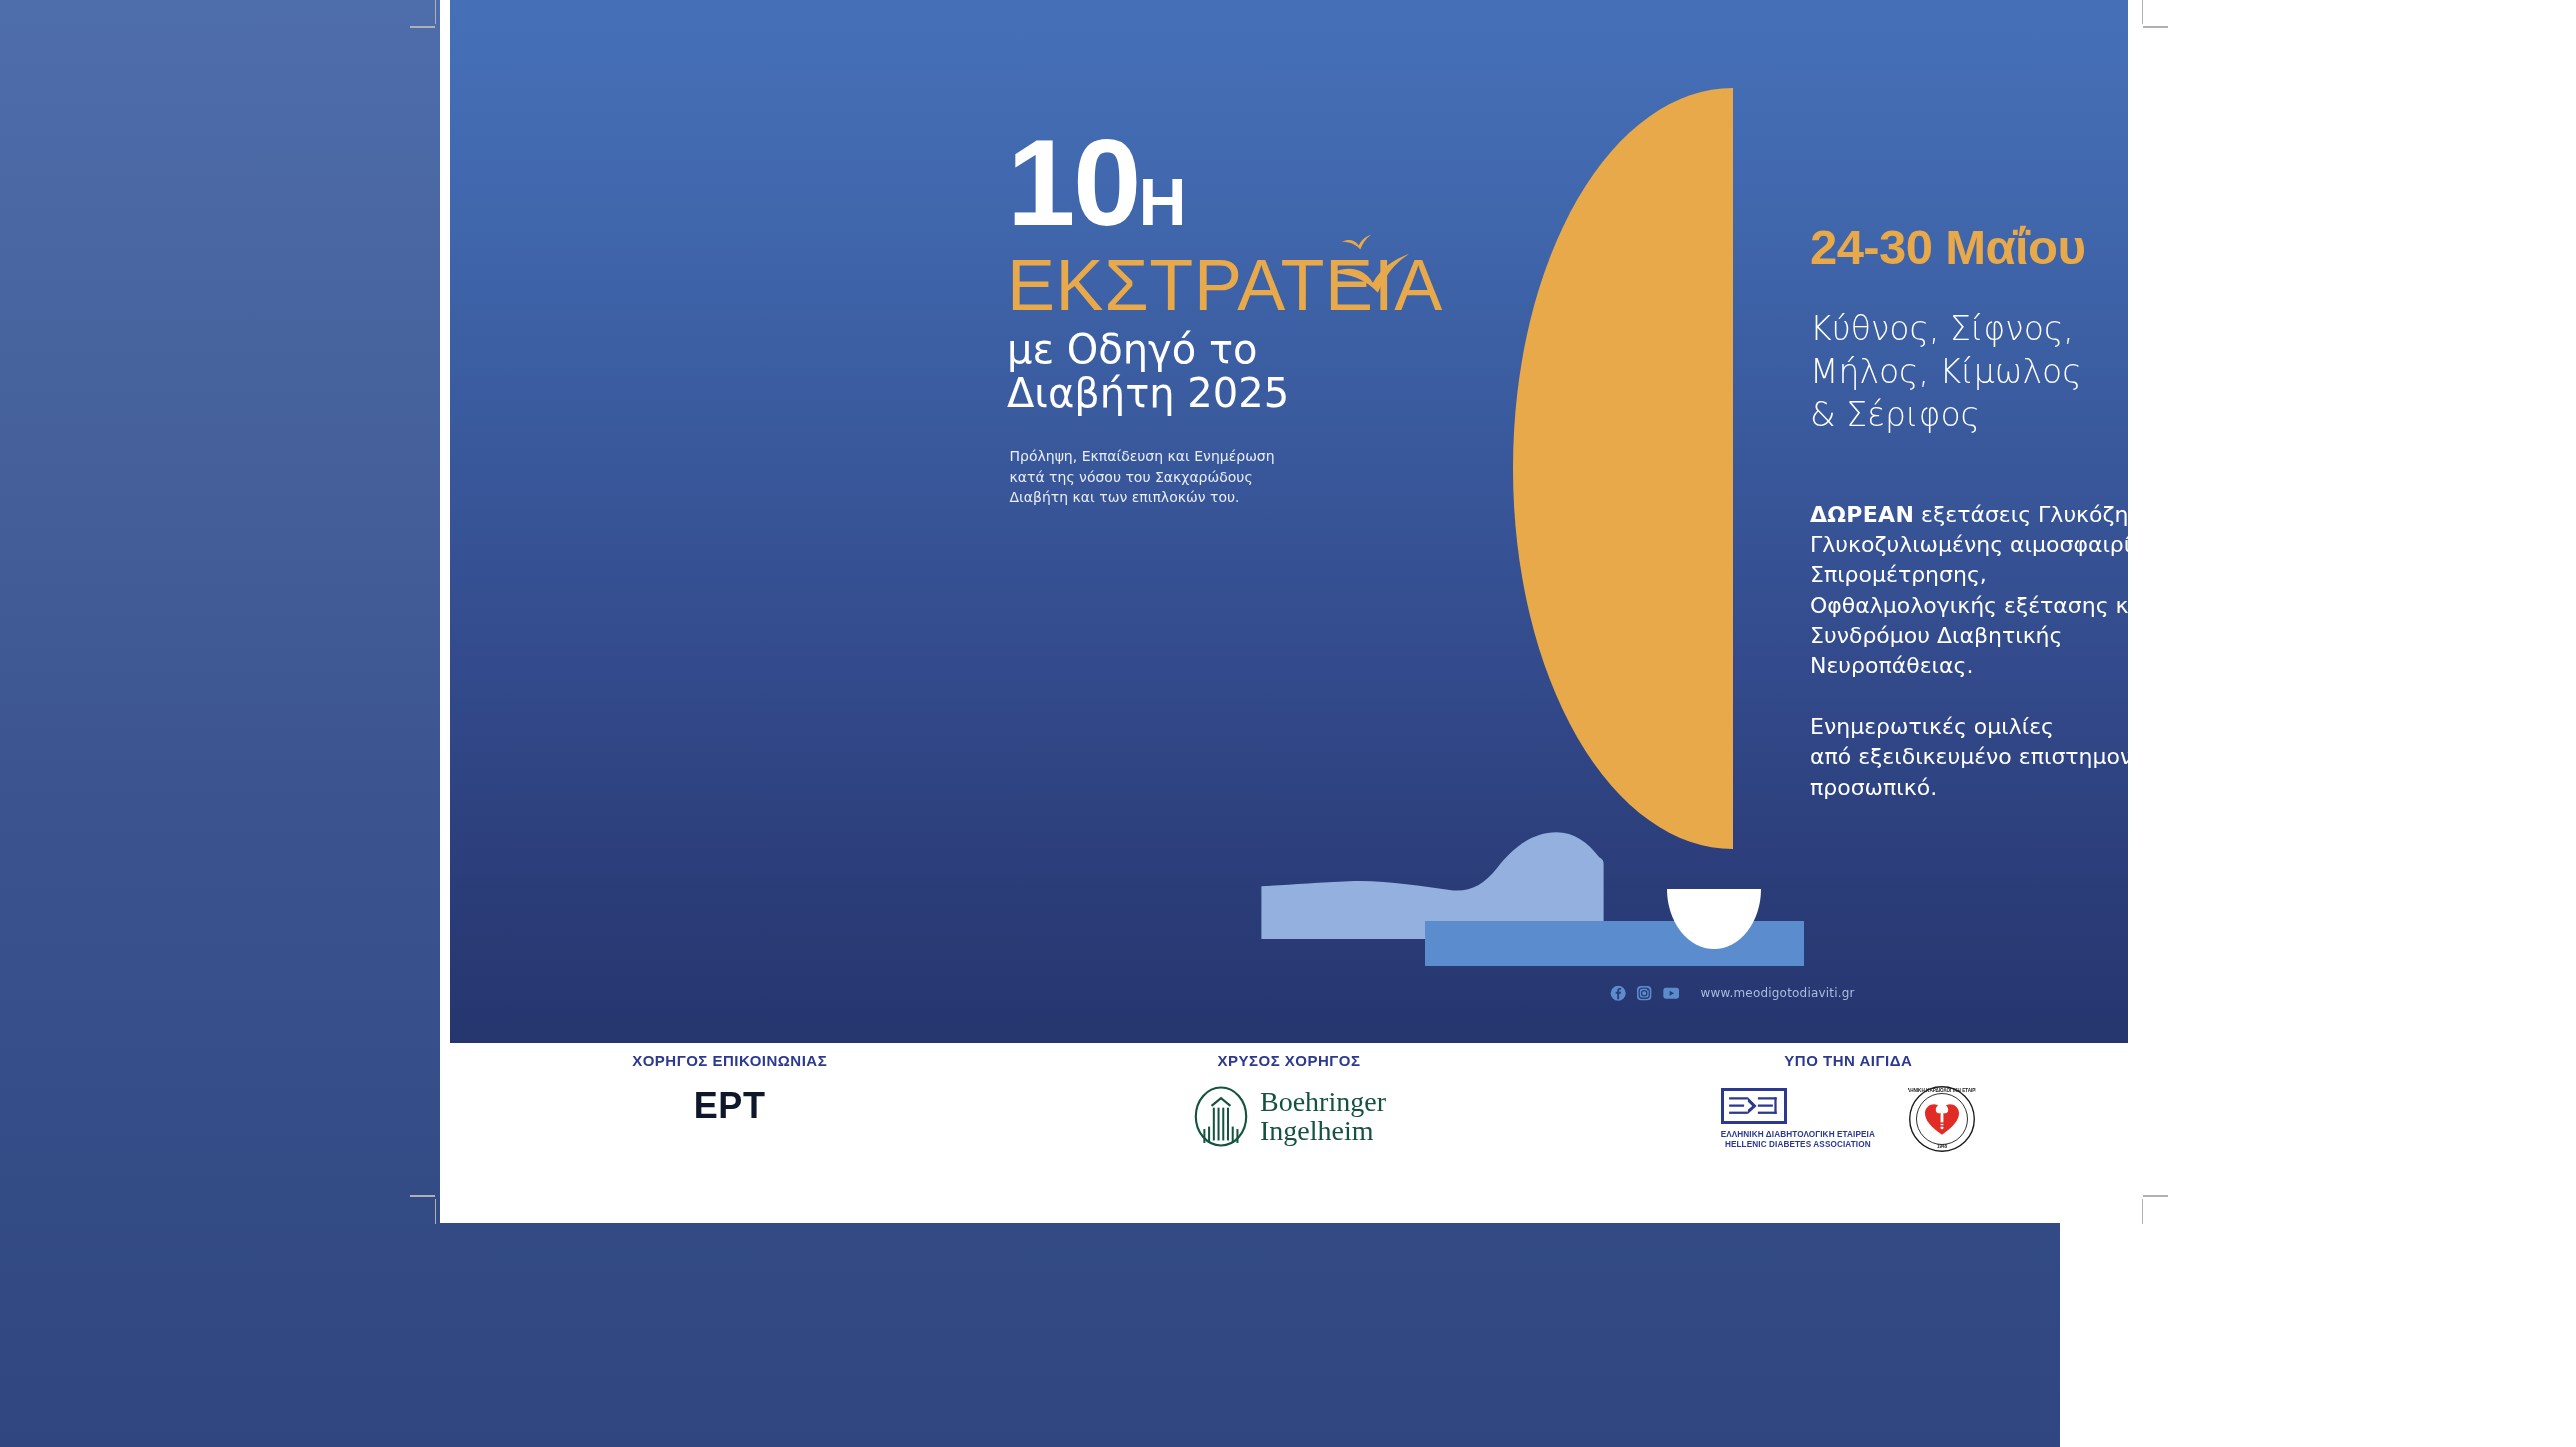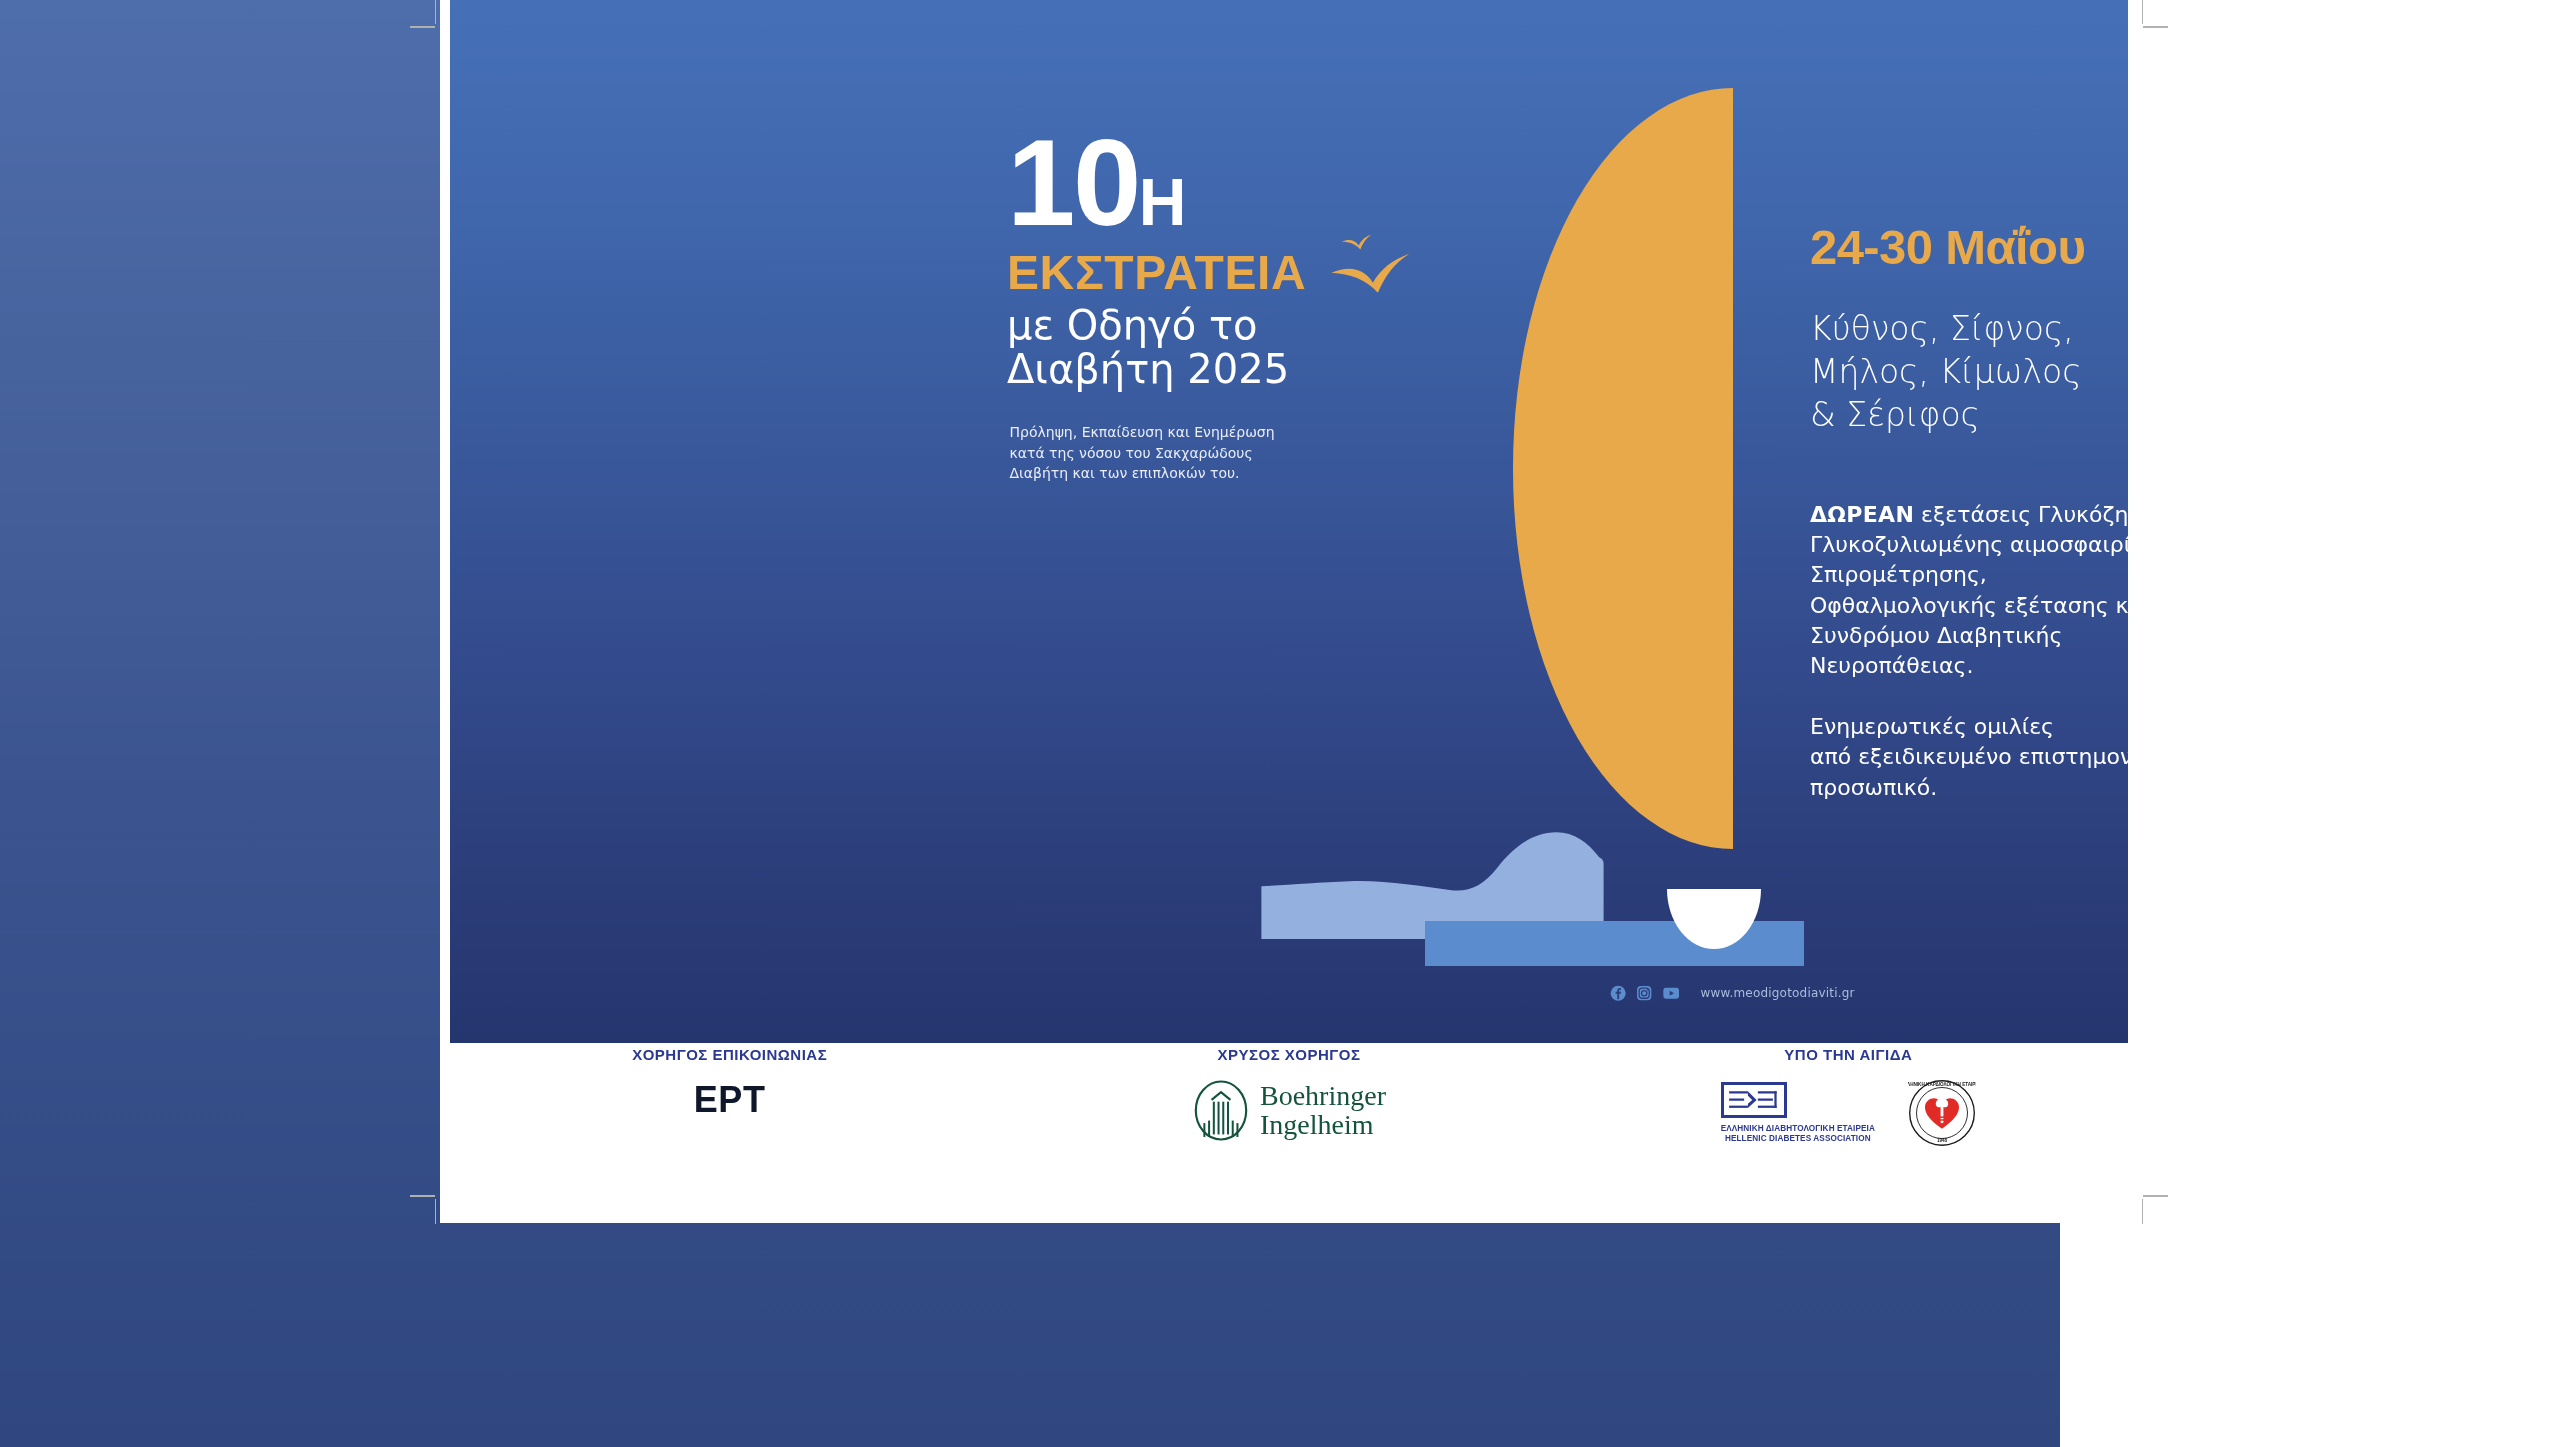--- a/index.html
+++ b/index.html
@@ -99,22 +99,22 @@
     letter-spacing: -2.5px;
     margin: 0;
   }
   #headline-num .ord {
     font-size: 66px;
     font-weight: 700;
     letter-spacing: 0;
   }
   #headline-kw {
     font-family: "Liberation Sans", sans-serif;
-    font-size: 48px;
-    font-weight: 700;
+    font-size: 72px;
+    font-weight: 400;
     color: #E8A94A;
     letter-spacing: 0.6px;
     line-height: 1.0;
     margin: 8.8px 0 0 0;
   }
   #headline-sub {
     font-family: "DejaVu Sans", sans-serif;
     font-size: 40px;
     font-weight: 400;
     color: #ffffff;
@@ -202,21 +202,21 @@
     width: 1678px;
     height: 140px;
     background: #ffffff;
     display: flex;
   }
   .sp-block {
     flex: 1;
     display: flex;
     flex-direction: column;
     align-items: center;
-    padding-top: 3px;
+    padding-top: 9px;
   }
   .sp-title {
     font-family: "Liberation Sans", sans-serif;
     font-size: 15px;
     font-weight: 700;
     color: #2B3990;
     letter-spacing: 0.5px;
     margin-bottom: 16.4px;
   }
   .sp-logos { display: flex; align-items: center; justify-content: center; gap: 33px; }

